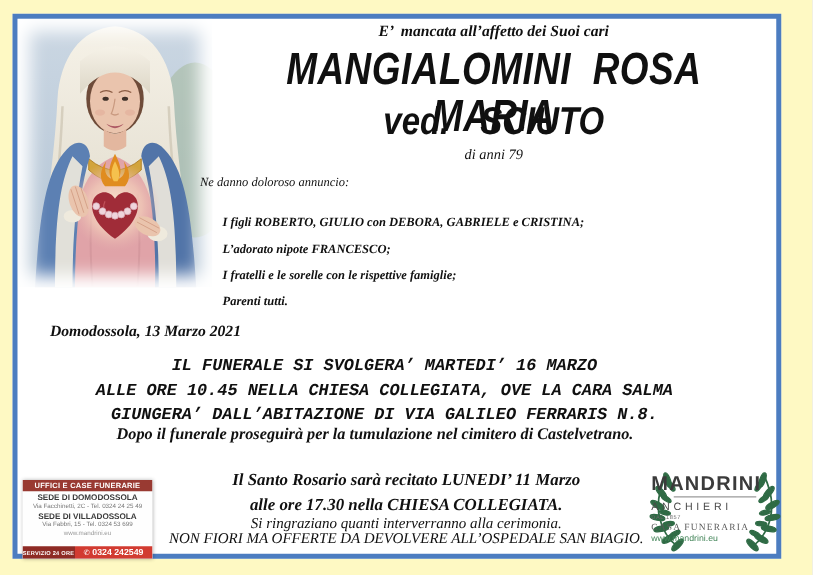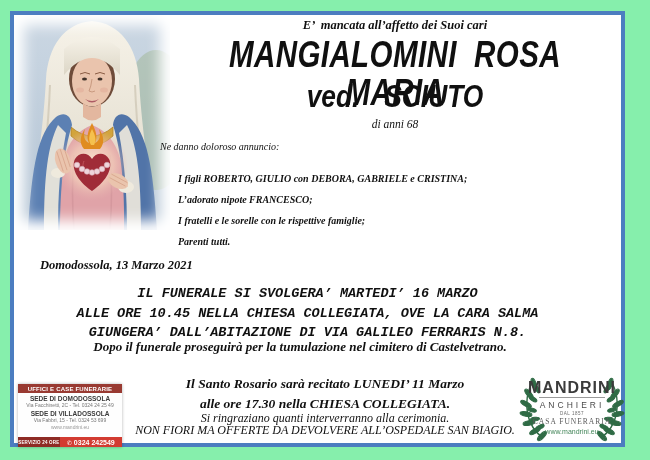--- a/index.html
+++ b/index.html
@@ -1,18 +1,18 @@
 <!DOCTYPE html>
 <html><head>
 <meta charset="utf-8">
 <style>
   html,body{margin:0;padding:0;background:#e8e8e8;}
   .poster{
     position:relative;width:650px;height:460px;margin:0 auto;
-    background:#86efac;overflow:hidden;
+    background:#fef9c3;overflow:hidden;
     font-family:"Liberation Serif","DejaVu Serif",serif;color:#101010;
   }
   .inner-frame{
     position:absolute;left:10px;top:11px;width:615px;height:436px;
     box-sizing:border-box;border:4px solid #4c7dc0;background:#ffffff;
   }
   
   .madonna{
     position:absolute;left:14px;top:15px;width:156px;height:215px;
     box-shadow:inset 0 0 16px 12px #ffffff;
@@ -60,21 +60,21 @@
   .agency-web{font-size:5px;color:#999;text-align:center;margin-top:1px;}
   .agency-bar{position:absolute;left:0;bottom:0;width:100%;height:10px;display:flex;}
   .bar-left{background:#8e2b25;color:#fff;font-size:4.5px;font-weight:bold;flex:0 0 40%;
     display:flex;align-items:center;justify-content:center;letter-spacing:.2px;}
   .bar-right{background:#d23b31;color:#fff;font-size:7px;font-weight:bold;flex:1;
     display:flex;align-items:center;justify-content:center;gap:2px;}
   .bar-right .ph{font-size:6px;}
   
   .logo{left:503px;top:372px;width:138px;height:72px;}
   .logo svg.wreath{position:absolute;inset:0;}
-  .logo-text{position:absolute;left:18px;right:18px;top:7px;text-align:center;
+  .logo-text{position:absolute;left:18px;right:18px;top:7px;
     font-family:"Liberation Sans","DejaVu Sans",sans-serif;}
   .logo-brand{font-size:16px;font-weight:bold;color:#3b3b3b;letter-spacing:1px;line-height:17px;}
   .logo-rule{width:66px;height:1px;background:#9a9a9a;margin:1px auto 2px auto;}
   .logo-sub{font-size:8.5px;color:#4a4a4a;letter-spacing:3px;line-height:10px;}
   .logo-since{font-size:4.5px;color:#6a6a6a;letter-spacing:.5px;line-height:6px;margin-top:1px;}
   .logo-type{font-size:7.5px;color:#5a5a5a;letter-spacing:1px;line-height:10px;
     font-family:"Liberation Serif","DejaVu Serif",serif;}
   .logo-web{font-size:7px;color:#44865a;line-height:9px;}
 </style>
 </head>
@@ -149,21 +149,21 @@
         <ellipse cx="104" cy="166" rx="11" ry="7" fill="#eac4ad"></ellipse>
         <path d="M95,163 L113,163 M95,167 L113,167" stroke="#d5a188" stroke-width=".7" fill="none"></path>
       </g>
     </svg>
     <div class="madonna-fade"></div>
   </div>
 
   <div class="abs intro serif-bi center pre">E’  mancata all’affetto dei Suoi cari</div>
   <div class="abs title center pre">MANGIALOMINI  ROSA MARIA</div>
   <div class="abs ved center pre">ved.  SCIUTO</div>
-  <div class="abs age serif-i center">di anni 68</div>
+  <div class="abs age serif-i center">di anni 79</div>
 
   <div class="abs lead serif-i">Ne danno doloroso annuncio:</div>
   <div class="abs family serif-bi">
     <div>I figli ROBERTO, GIULIO con DEBORA, GABRIELE e CRISTINA;</div>
     <div>L’adorato nipote FRANCESCO;</div>
     <div>I fratelli e le sorelle con le rispettive famiglie;</div>
     <div>Parenti tutti.</div>
   </div>
   <div class="abs dateline serif-bi">Domodossola, 13 Marzo 2021</div>
 

